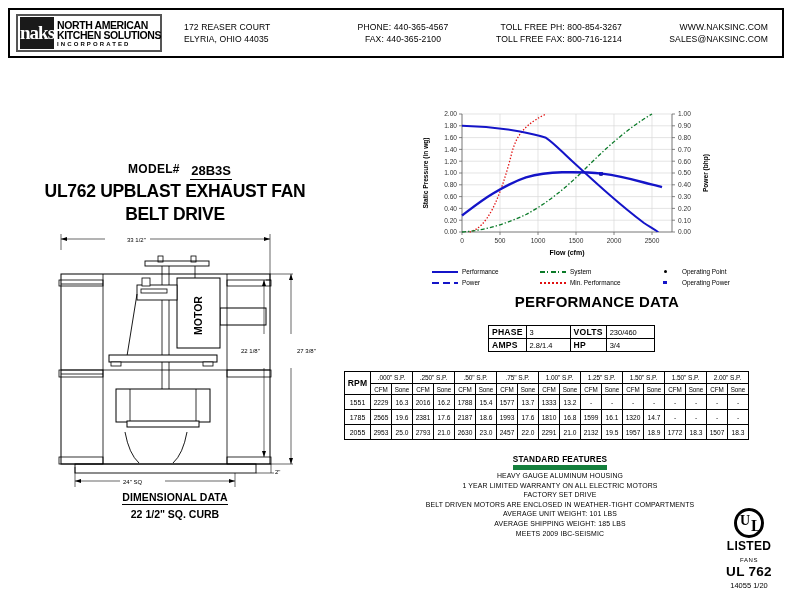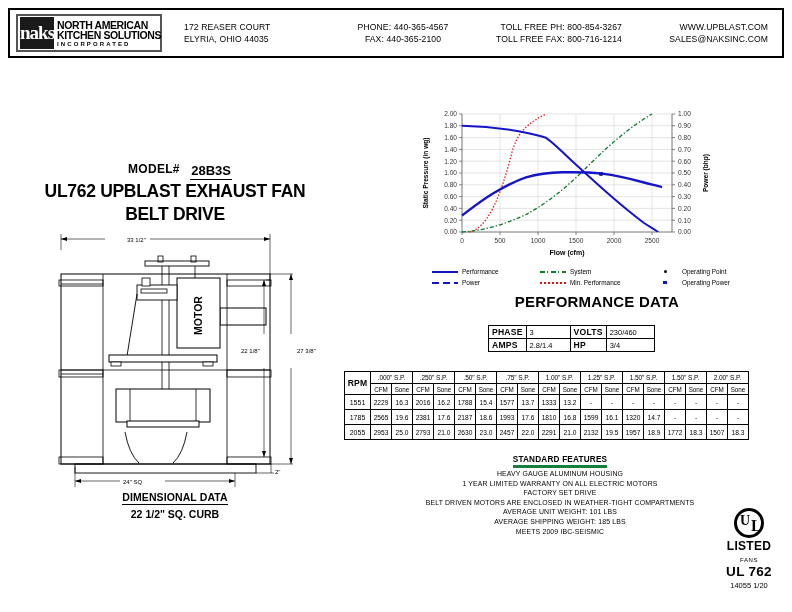--- a/index.html
+++ b/index.html
@@ -147,21 +147,21 @@
   table.main th.sub { height: 11px; font-size: 6.3px; }
   table.main td { height: 15px; }
   table.main td.rpmv { font-size: 7px; }
   table.main col.cfm { width: 21px; }
   table.main col.sone { width: 21px; }
 
   
   .sf { position: absolute; left: 348px; top: 448px; width: 424px; text-align: center; }
   .sf-title {
     font-size: 8.2px; font-weight: 700; letter-spacing: 0.2px;
-    border-bottom: 3px solid #15803d; display: inline-block; padding-bottom: 0.5px;
+    border-bottom: 5px solid #15803d; display: inline-block; padding-bottom: 0.5px;
   }
   .sf-line { font-size: 6.9px; letter-spacing: 0.15px; margin-top: 2.6px; }
 
   
   .ul-block { position: absolute; left: 714px; top: 508px; width: 70px; text-align: center; }
   .ul-circle {
     width: 30px; height: 30px; border: 3.2px solid #000; border-radius: 50%;
     margin: 0 auto; position: relative;
   }
   .ul-circle .ul-u {
@@ -202,21 +202,21 @@
       </div>
       <div class="hdr-col hdr-c2">
         <div>PHONE: 440-365-4567</div>
         <div>FAX: 440-365-2100</div>
       </div>
       <div class="hdr-col hdr-c3">
         <div>TOLL FREE PH: 800-854-3267</div>
         <div>TOLL FREE FAX: 800-716-1214</div>
       </div>
       <div class="hdr-col hdr-c4">
-        <div>WWW.UPBLAST.COM</div>
+        <div>WWW.NAKSINC.COM</div>
         <div>SALES@NAKSINC.COM</div>
       </div>
     </div>
   </div>
 
   <div class="model-line">
     <span class="model-label">MODEL#</span>
     <span class="model-value">28B3S</span>
   </div>
   <div class="big-title">

